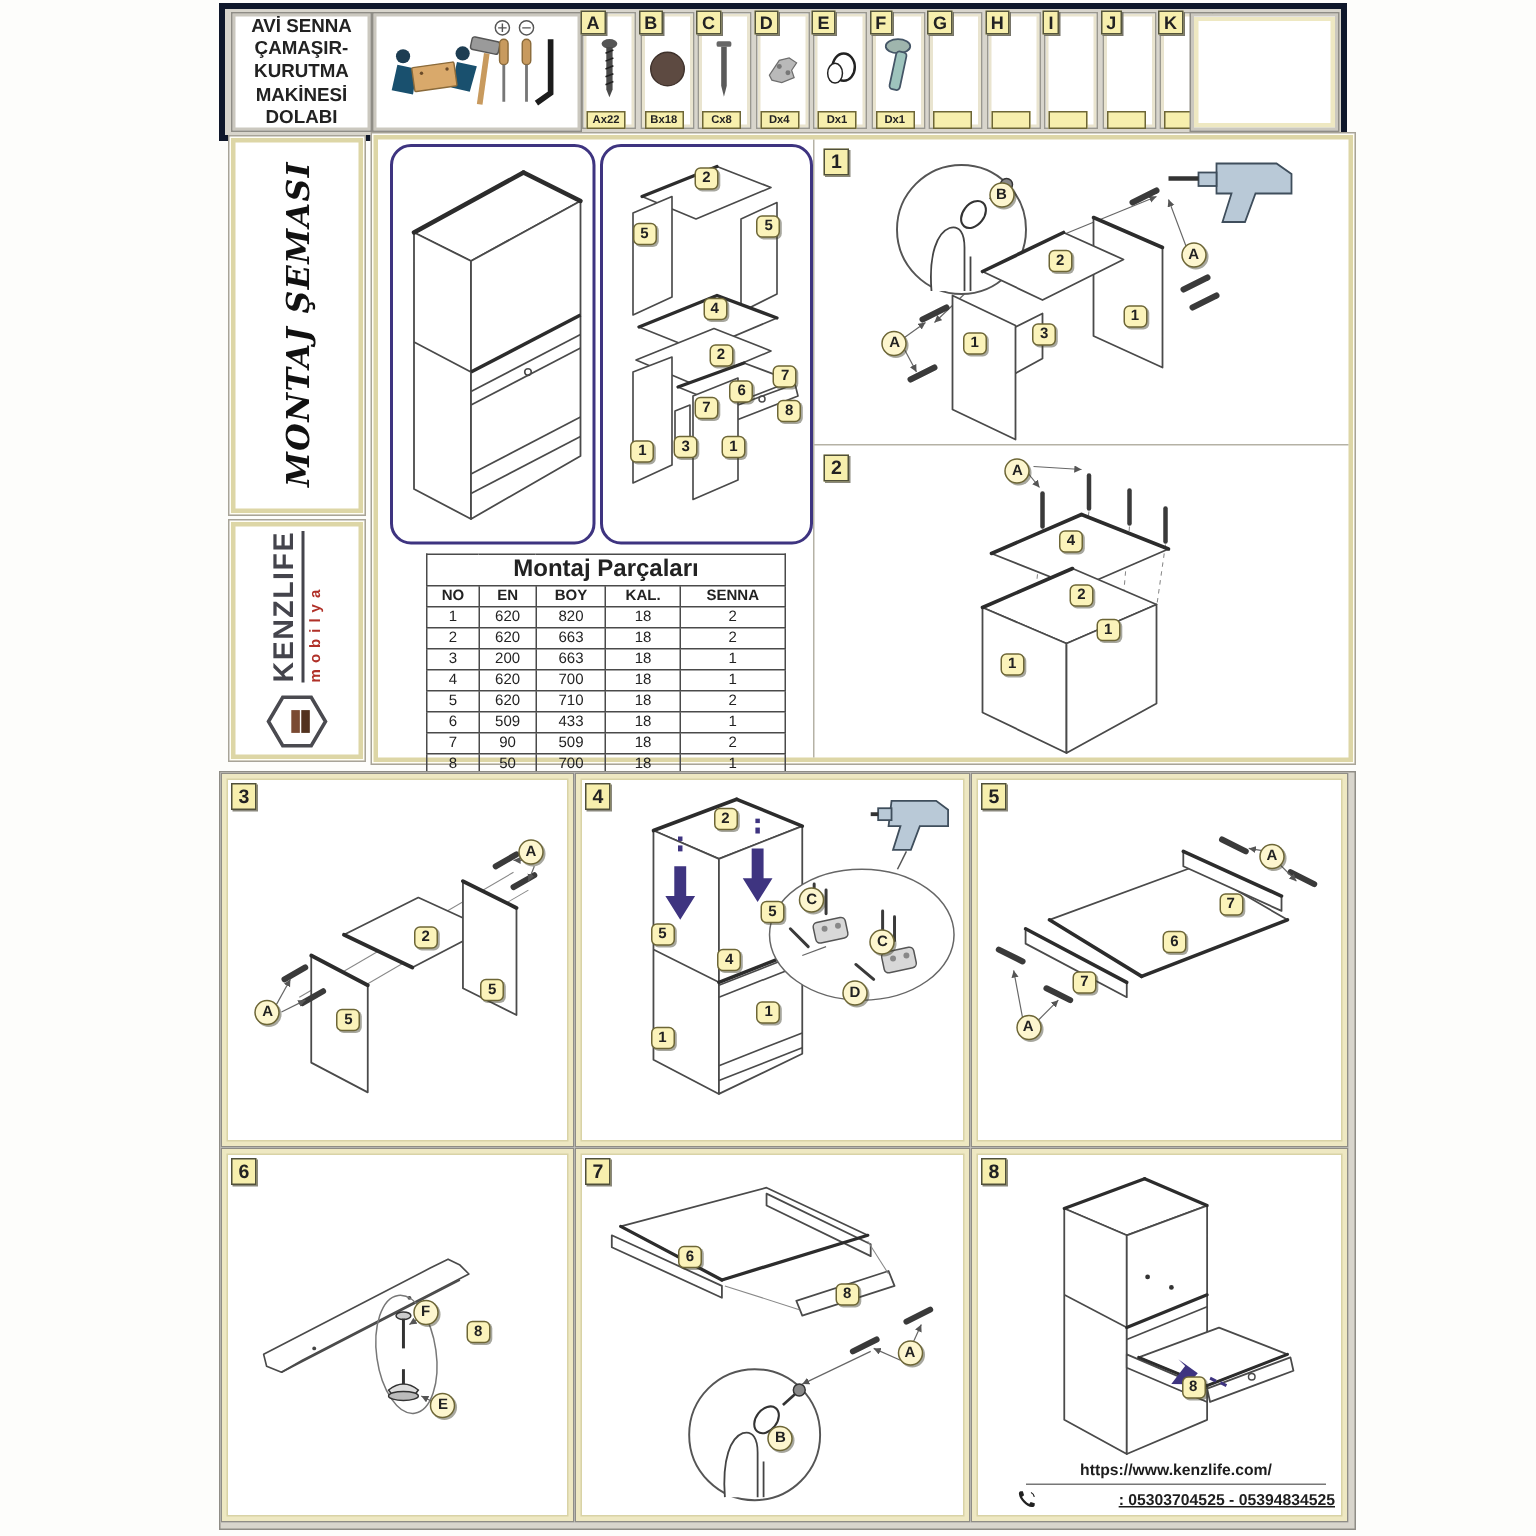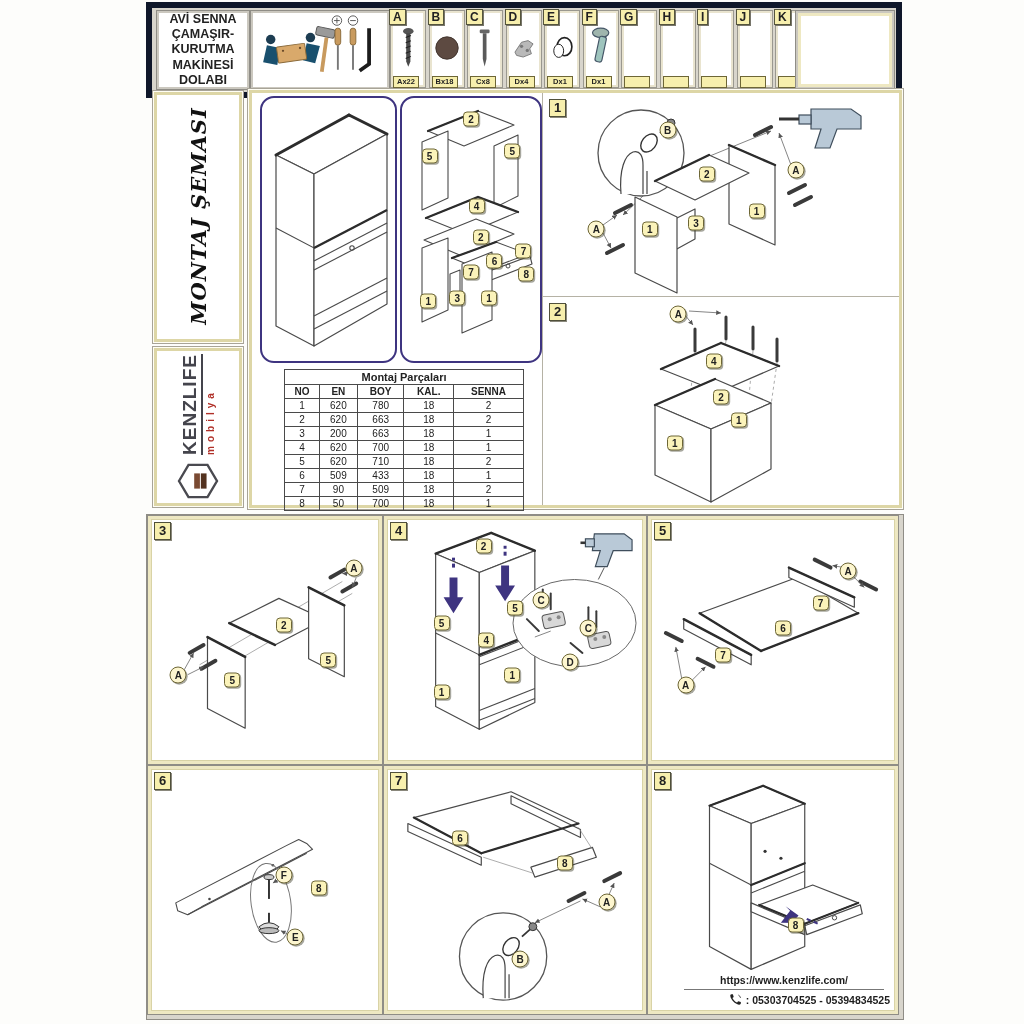--- a/index.html
+++ b/index.html
@@ -1,21 +1,21 @@
 <!DOCTYPE html>
 <html><head>
 <meta charset="utf-8">
 <style>
   html,body{margin:0;padding:0;}
   body{width:1024px;height:1024px;background:#fdfdfb;position:relative;
        font-family:"Liberation Sans",sans-serif;color:#222;overflow:hidden;}
   .band{position:absolute;background:#fff;}
   
   .top-band{left:146px;top:2px;width:744px;height:84px;background:#d8d5cc;
-            border:6px solid #0f172a;}
+            border:4px solid #0f172a;}
   .gbox{position:absolute;background:#fff;border:2px solid #cbc8bf;outline:1px solid #8f8d86;}
   .title-box{left:5px;top:3px;width:88px;height:74px;display:flex;align-items:center;justify-content:center;}
   .title-text{font-weight:bold;font-size:12.5px;line-height:1.22;text-align:center;white-space:pre-line;}
   .tools-box{left:99px;top:3px;width:134px;height:74px;}
   .hw-row{position:absolute;left:238px;top:2px;height:80px;display:flex;gap:2.5px;}
   .hw-cell{position:relative;width:34px;height:76px;background:#fff;
            border:1px solid #9a988f;box-shadow:inset 0 0 0 2px #e9e4cf;}
   .hw-letter{position:absolute;left:-2px;top:-2px;background:#f7efad;border:1px solid #55553c;
              font-weight:bold;font-size:12px;line-height:14px;padding:0 3px;box-shadow:1px 1px 0 #77756a;}
   .hw-icon{position:absolute;left:0;top:14px;width:100%;height:46px;display:flex;
@@ -45,21 +45,21 @@
   .pb2{left:152px;top:7px;width:138px;height:263px;}
   .vdiv{position:absolute;left:294px;top:4px;width:1px;height:412px;background:#b5b2a5;}
   .hdiv{position:absolute;left:294px;top:207px;width:357px;height:1px;background:#b5b2a5;}
   .step-area{position:absolute;overflow:hidden;}
   .sa1{left:295px;top:4px;width:356px;height:203px;}
   .sa2{left:295px;top:208px;width:356px;height:208px;}
   
   .ptable{position:absolute;left:36px;top:280px;width:240px;border-collapse:collapse;
           font-size:10px;}
   .ptable th,.ptable td{border:1px solid #4a4a4a;text-align:center;padding:1px 2px;height:11px;}
-  .ptable .tb-title{font-size:11px;}
+  .ptable .tb-title{font-size:16px;}
   
   .bottom-band{left:146px;top:514px;width:756px;height:504px;background:#d8d5cc;border:1px solid #8f8d86;}
   .grid{position:absolute;left:0;top:0;display:grid;grid-template-columns:236px 264px 252px;
         grid-template-rows:250px 250px;}
   .cell{position:relative;background:#fff;border:1px solid #8f8d86;
         box-shadow:inset 0 0 0 3px #eee8c2,inset 0 0 0 4px #d9d3a6;overflow:hidden;}
   .cell svg.draw,.step-area svg.draw{position:absolute;left:0;top:0;width:100%;height:100%;}
   
   .step-num{position:absolute;left:6px;top:6px;background:#f7efad;border:1px solid #50503a;
             font-weight:bold;font-size:13px;line-height:16px;padding:0 4px;box-shadow:1px 1px 0 #8a887c;z-index:5;}
@@ -68,22 +68,22 @@
               line-height:13px;min-width:8px;text-align:center;color:#222;
               box-shadow:1.2px 1.2px 0 rgba(60,60,40,.45);z-index:4;}
   .badge-hw{position:absolute;transform:translate(-50%,-50%);background:#fdf6cf;
             border:1.4px solid #6d6636;border-radius:50%;width:15px;height:15px;font-weight:bold;
             font-size:10px;line-height:15px;text-align:center;color:#222;
             box-shadow:1.2px 1.2px 0 rgba(60,60,40,.45);z-index:4;}
   
   .site-footer{position:absolute;right:8px;bottom:8px;width:212px;text-align:center;z-index:6;}
   .site-url{font-weight:bold;font-size:10.5px;color:#1d1d1d;}
   .site-rule{border:0;border-top:1px solid #777;margin:3px 6px;}
-  .site-phone{display:flex;align-items:center;justify-content:flex-end;gap:4px;
-              font-weight:bold;font-size:10.5px;color:#1d1d1d;}
+  .site-phone{display:flex;align-items:center;justify-content:space-between;gap:4px;
+              font-weight:bold;font-size:10.5px;color:#1d1d1d;text-decoration:underline;}
 </style>
 </head>
 <body>
 
 <div class="band top-band">
   <div class="gbox title-box">
     <div class="title-text">AVİ SENNA
 ÇAMAŞIR-
 KURUTMA
 MAKİNESİ
@@ -295,21 +295,21 @@
           <th>EN</th>
         <th>BOY</th>
           <th>KAL.</th>
         <th>SENNA</th>
       </tr>
     </thead>
     <tbody>
         <tr>
           <td>1</td>
           <td>620</td>
-          <td>780</td>
+          <td>820</td>
           <td>18</td>
           <td>2</td>
         </tr>
         <tr>
           <td>2</td>
           <td>620</td>
           <td>663</td>
           <td>18</td>
           <td>2</td>
         </tr>

